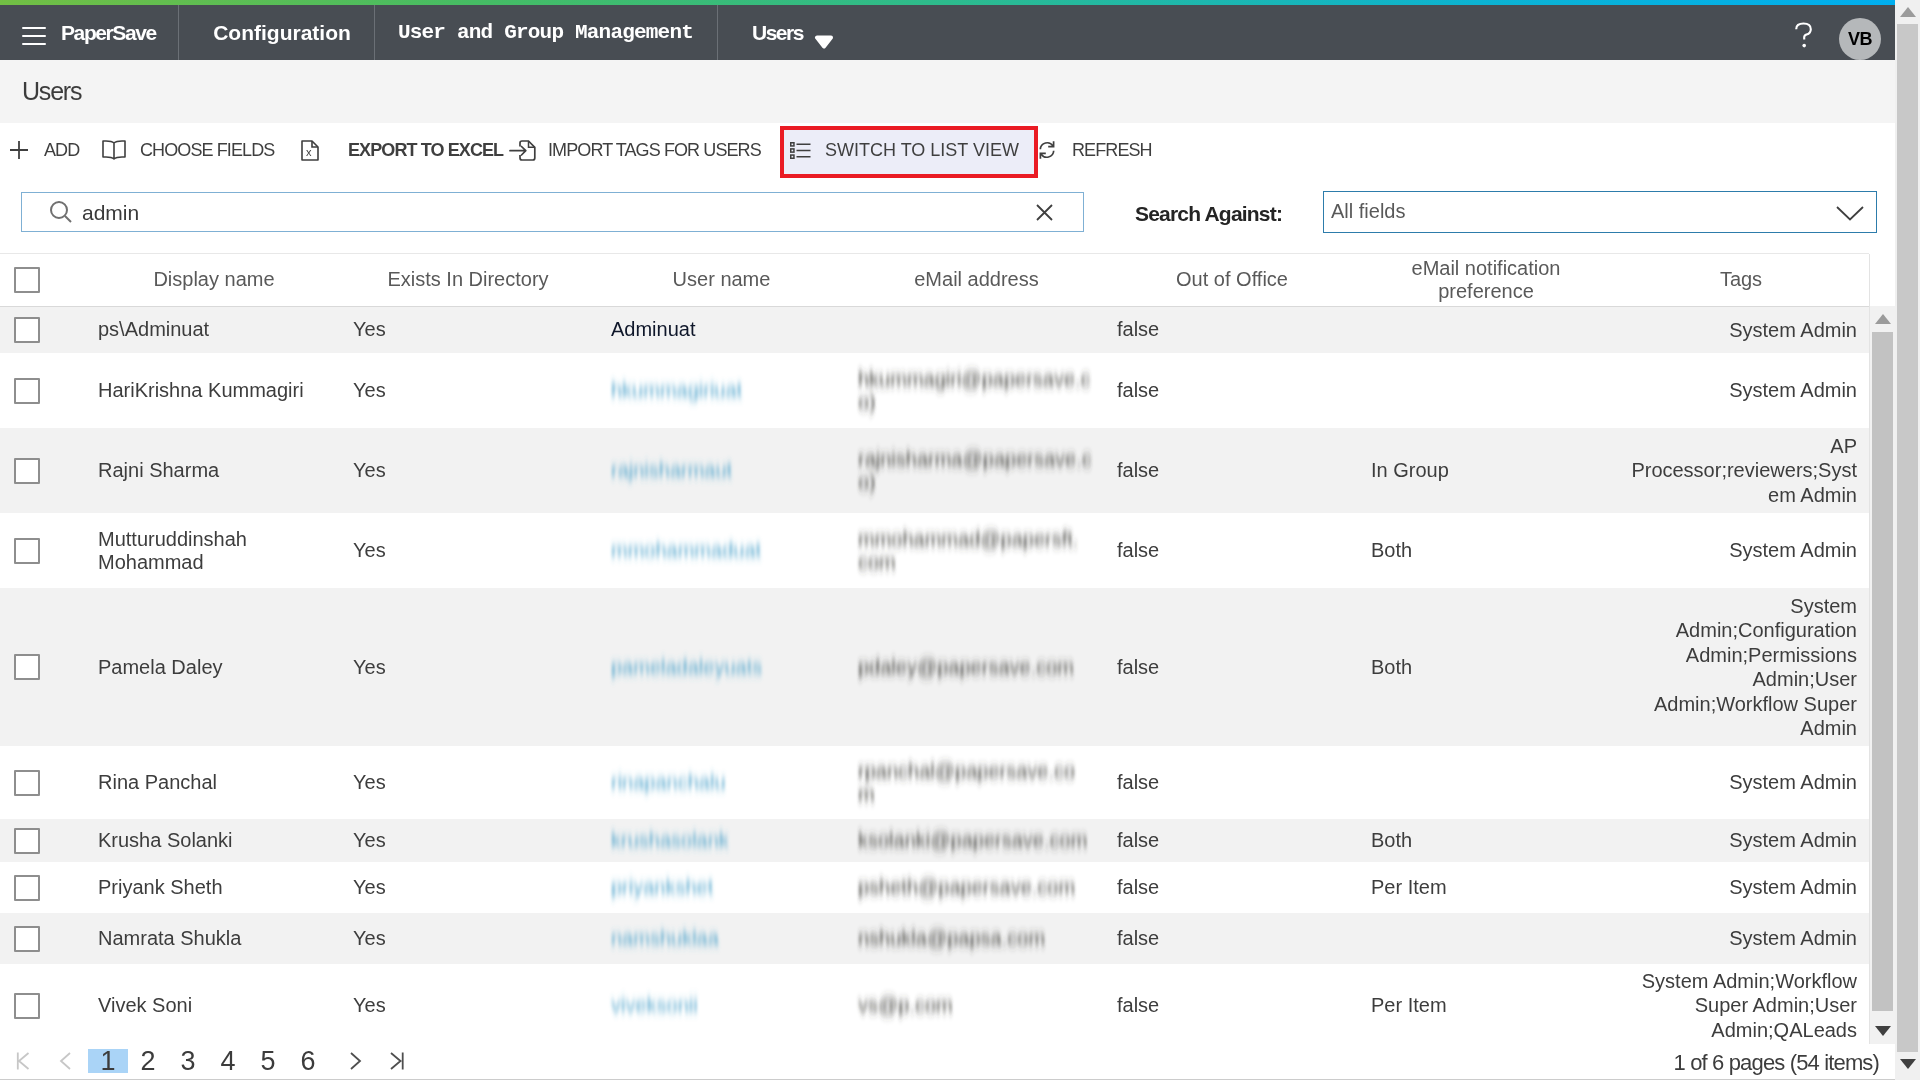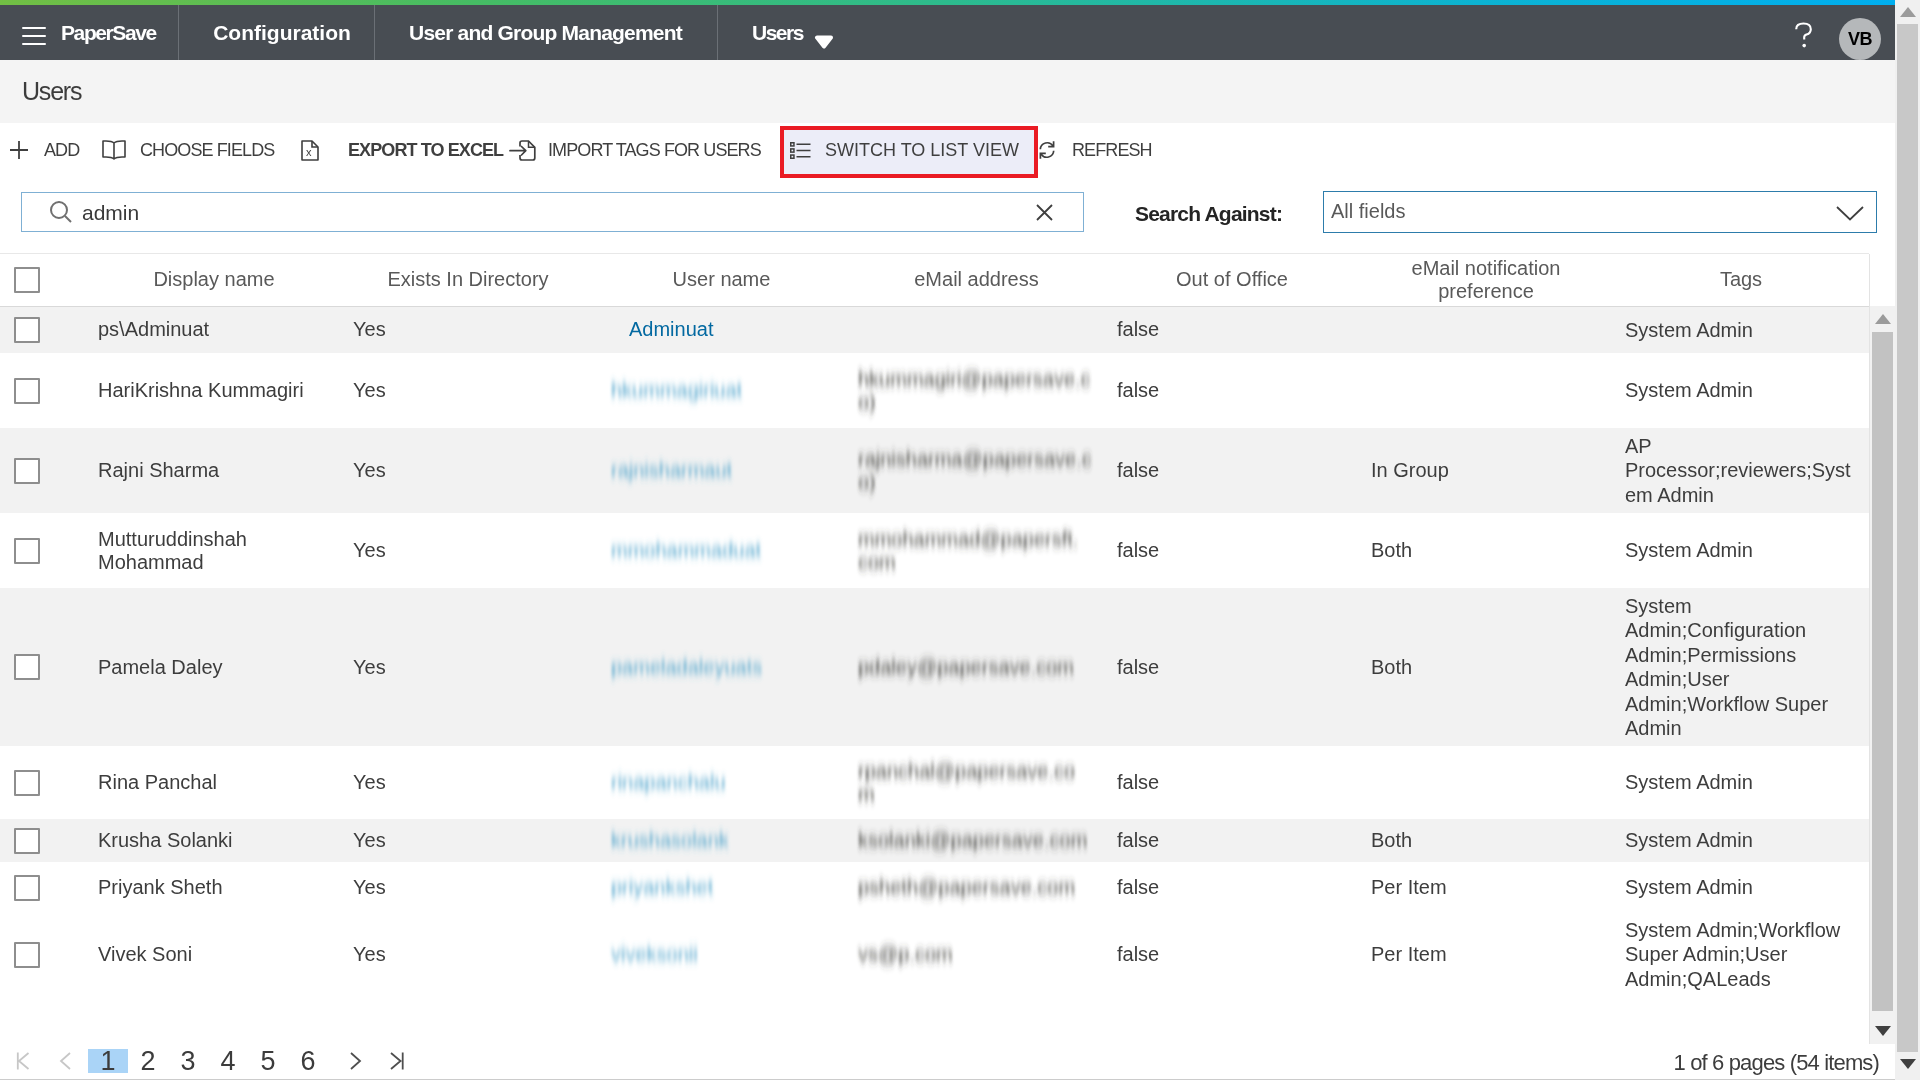--- a/index.html
+++ b/index.html
@@ -38,22 +38,22 @@
 th{font-weight:400;color:#595959;text-align:center;padding:0;}
 thead tr{height:52px;padding-left:8px;}
 thead{border-bottom:1px solid #d9d9d9;}
 tr.odd{background:#f2f2f2;}
 td.dn{padding-left:11px;}
 td.un{padding-left:16px;}
 td.em{padding-left:10px;}
 #r10 td{padding-top:3px;}
 td.ck,th.ck{padding:0;}
 .cb{width:26px;height:26px;border:2.5px solid #8e8e8e;border-radius:1px;background:#fff;margin-left:14px;box-sizing:border-box;}
-a.lnk{color:#0369a1;text-decoration:none;margin-left:18px;}
-.tg{line-height:24.5px;}
+a.lnk{color:#0f172a;text-decoration:none;}
+.tg{line-height:24.5px;text-align:right;}
 .bl{filter:url(#blv);color:#48a0c9;white-space:nowrap;display:inline-block;}
 .be{filter:url(#bev);color:#3c3c38;white-space:nowrap;display:inline-block;line-height:23px;}
 
 #isb{position:absolute;left:1869px;top:306px;width:26px;height:738px;background:#f1f1f1;border-left:1px solid #e3e3e3;box-sizing:border-box;}
 #isb .up{position:absolute;left:5px;top:8px;width:0;height:0;border-left:8px solid transparent;border-right:8px solid transparent;border-bottom:10px solid #9b9b9b;}
 #isb .thumb{position:absolute;left:2px;top:26px;width:21px;height:679px;background:#c2c2c2;}
 #isb .dn{position:absolute;left:5px;bottom:8px;width:0;height:0;border-left:8px solid transparent;border-right:8px solid transparent;border-top:10px solid #404040;}
 
 #pager{position:absolute;left:0;top:1044px;width:1895px;height:36px;background:#fff;border-bottom:1px solid #ccc;box-sizing:border-box;}
 .pnum{position:absolute;top:5px;width:40px;height:24px;line-height:25px;text-align:center;font-size:27px;color:#3c3c3c;}
@@ -82,21 +82,21 @@
 <div id="topbar">
   <div id="hamb">
         <div></div>
         <div></div>
         <div></div>
       </div>
   <div class="brand">PaperSave</div>
   <div class="vsep" style="left:178px"></div>
   <div class="tab" style="left:184px;width:196px;">Configuration</div>
   <div class="vsep" style="left:374px"></div>
-  <div class="tab" style="left:374px;width:343px;letter-spacing:-0.8px;">User and Group Management</div>
+  <div class="tab" style="left:374px;width:343px;letter-spacing:-0.8px;font-family:Liberation Mono, monospace;">User and Group Management</div>
   <div class="vsep" style="left:717px"></div>
   <div class="tab" style="left:752px;letter-spacing:-1.5px;">Users</div>
   <svg id="uarrowsvg" style="position:absolute;left:814px;top:30px" width="20" height="14" viewBox="0 0 20 14">
         <polygon points="3,2.5 17,2.5 10,11.5" fill="#fff" stroke="#fff" stroke-width="4" stroke-linejoin="round"></polygon>
       </svg>
   <svg id="helpsvg" style="position:absolute;left:1794px;top:17px" width="20" height="27" viewBox="0 0 20 27">
         <path d="M2.2 7.2 Q2.2 1.5 9.5 1.5 Q16.8 1.5 16.8 7.2 Q16.8 11.2 12.5 12.6 Q10.2 13.4 10.2 15.2 V17.5" stroke="#fff" stroke-width="2.1" fill="none"></path>
         <circle cx="10.2" cy="23.6" r="1.8" fill="#fff"></circle>
       </svg>
   <div id="avatar">VB</div>
@@ -290,20 +290,32 @@
               <div class="cb"></div>
             </td>
             <td class="dn">Priyank Sheth</td>
             <td>Yes</td>
             <td class="un"><span class="bl">priyankshet</span></td>
             <td class="em"><span class="be">psheth@papersave.com</span></td>
             <td>false</td>
             <td>Per Item</td>
             <td class="tg">System Admin</td>
           </tr>
+<tr class="odd" style="height:51px;">
+            <td class="ck">
+              <div class="cb"></div>
+            </td>
+            <td class="dn">Namrata Shukla</td>
+            <td>Yes</td>
+            <td class="un"><span class="bl">namshuklaa</span></td>
+            <td class="em"><span class="be">nshukla@papsa.com</span></td>
+            <td>false</td>
+            <td></td>
+            <td class="tg">System Admin</td>
+          </tr>
 <tr style="height:80px;" id="r10">
             <td class="ck">
               <div class="cb"></div>
             </td>
             <td class="dn">Vivek Soni</td>
             <td>Yes</td>
             <td class="un"><span class="bl">viveksonii</span></td>
             <td class="em"><span class="be">vs@p.com</span></td>
             <td>false</td>
             <td>Per Item</td>

